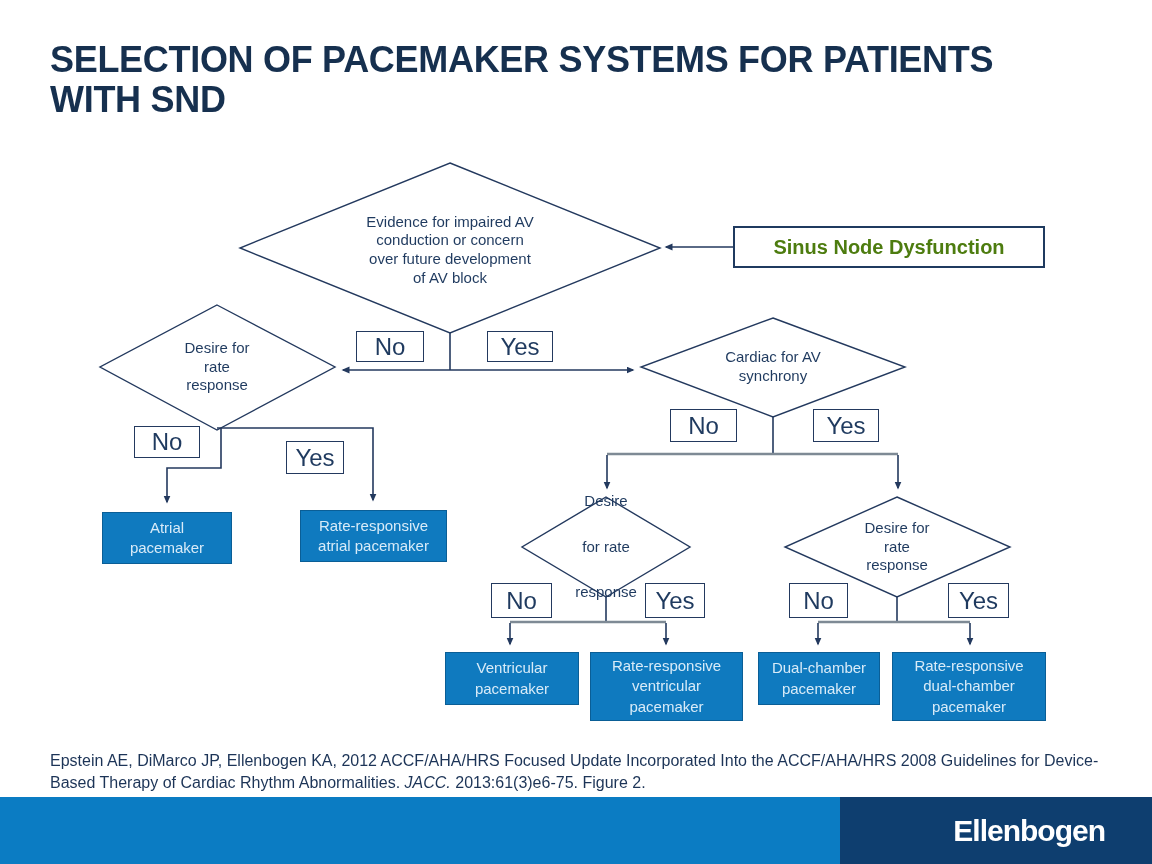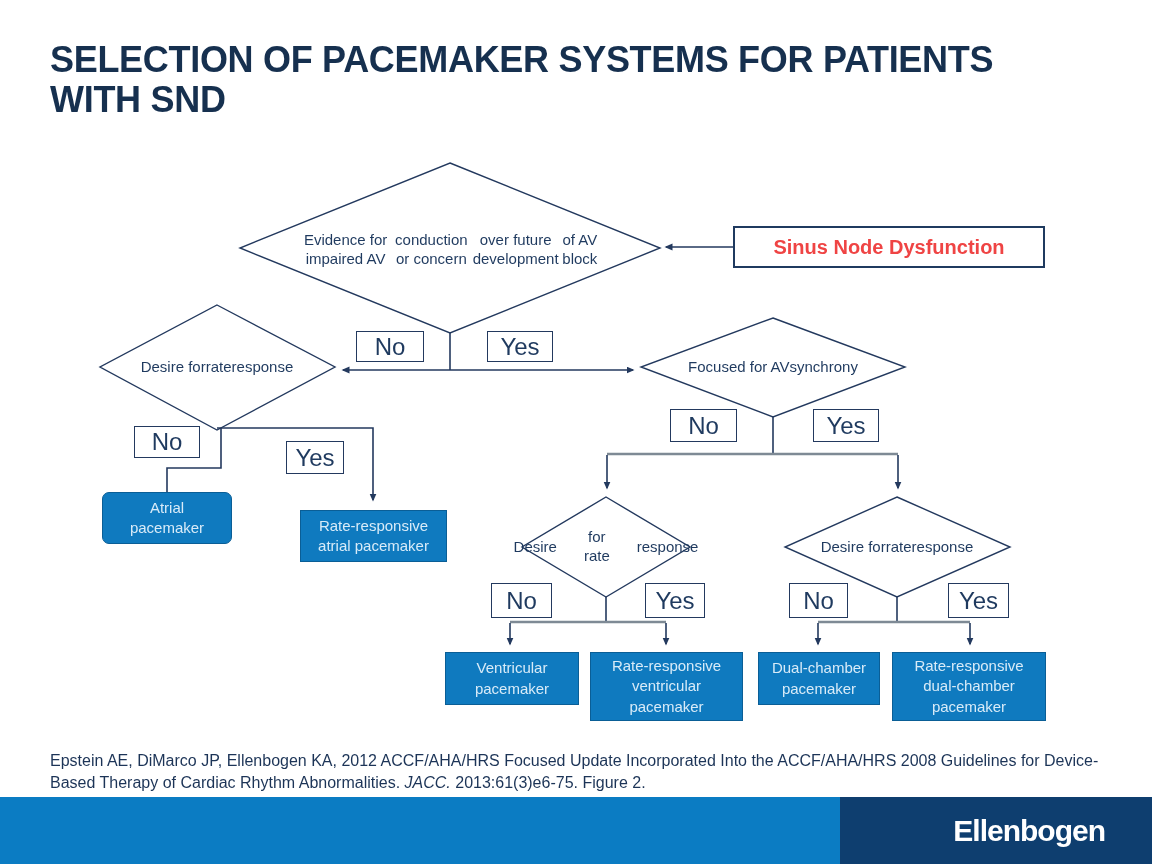--- a/index.html
+++ b/index.html
@@ -6,32 +6,32 @@
   .slide{
     position:relative;width:1152px;height:864px;background:#ffffff;overflow:hidden;
     font-family:"Liberation Sans",sans-serif;
   }
   .title{
     position:absolute;left:50px;top:40px;width:980px;
     color:#16304F;font-size:36px;font-weight:800;line-height:1.1;letter-spacing:-0.3px;
   }
   .flow-svg{position:absolute;left:0;top:0;width:1152px;height:864px;}
   .dtext{
-    position:absolute;display:flex;align-items:center;justify-content:center;
+    position:absolute;display:flex;flex-direction:column;align-items:center;justify-content:center;
     color:#1F3A5F;font-size:15px;line-height:1.25;text-align:center;
   }
   .yn{
     position:absolute;display:flex;align-items:center;justify-content:center;
     border:1.5px solid #23395E;background:#ffffff;color:#1F3A5F;font-size:24px;
   }
   .sinus{
     position:absolute;left:733px;top:226px;width:308px;height:38px;
     border:2px solid #1F3A5F;background:#ffffff;
     display:flex;align-items:center;justify-content:center;
-    color:#ef4444;font-size:20px;font-weight:700;
+    color:#4d7c0f;font-size:20px;font-weight:700;
   }
   .outcome{
     position:absolute;display:flex;flex-direction:column;align-items:center;justify-content:center;
     background:#0F7ABF;border:1px solid #0A5E96;color:#D8EBF8;font-size:15px;line-height:1.35;text-align:center;
   }
   .citation{
     position:absolute;left:50px;top:750px;width:1062px;
     color:#1C3457;font-size:16px;line-height:1.35;
   }
   .footer-blue{position:absolute;left:0;top:797px;width:840px;height:67px;background:#0B7CC3;}
@@ -101,21 +101,21 @@
     <div>of AV block</div>
   </div>
 
   <div class="dtext" style="left:140px;top:326px;width:154px;height:82px;">
     <div>Desire for</div>
     <div>rate</div>
     <div>response</div>
   </div>
 
   <div class="dtext" style="left:670px;top:336px;width:206px;height:62px;">
-    <div>Focused for AV</div>
+    <div>Cardiac for AV</div>
     <div>synchrony</div>
   </div>
 
   <div class="dtext" style="left:530px;top:511px;width:152px;height:72px;gap:27px;">
     <div>Desire</div>
     <div>for rate</div>
     <div>response</div>
   </div>
 
   <div class="dtext" style="left:820px;top:511px;width:154px;height:72px;">
@@ -152,21 +152,21 @@
       <span>Yes</span>
     </div>
 
   <div class="yn" style="left:789px;top:583px;width:57px;height:33px;">
       <span>No</span>
     </div>
   <div class="yn" style="left:948px;top:583px;width:59px;height:33px;">
       <span>Yes</span>
     </div>
 
-  <div class="outcome" style="left:102px;top:492px;width:128px;height:50px;border-radius:7px;">
+  <div class="outcome" style="left:102px;top:512px;width:128px;height:50px;">
     <div>Atrial</div>
     <div>pacemaker</div>
   </div>
   <div class="outcome" style="left:300px;top:510px;width:145px;height:50px;">
     <div>Rate-responsive</div>
     <div>atrial pacemaker</div>
   </div>
   <div class="outcome" style="left:445px;top:652px;width:132px;height:51px;">
     <div>Ventricular</div>
     <div>pacemaker</div>

